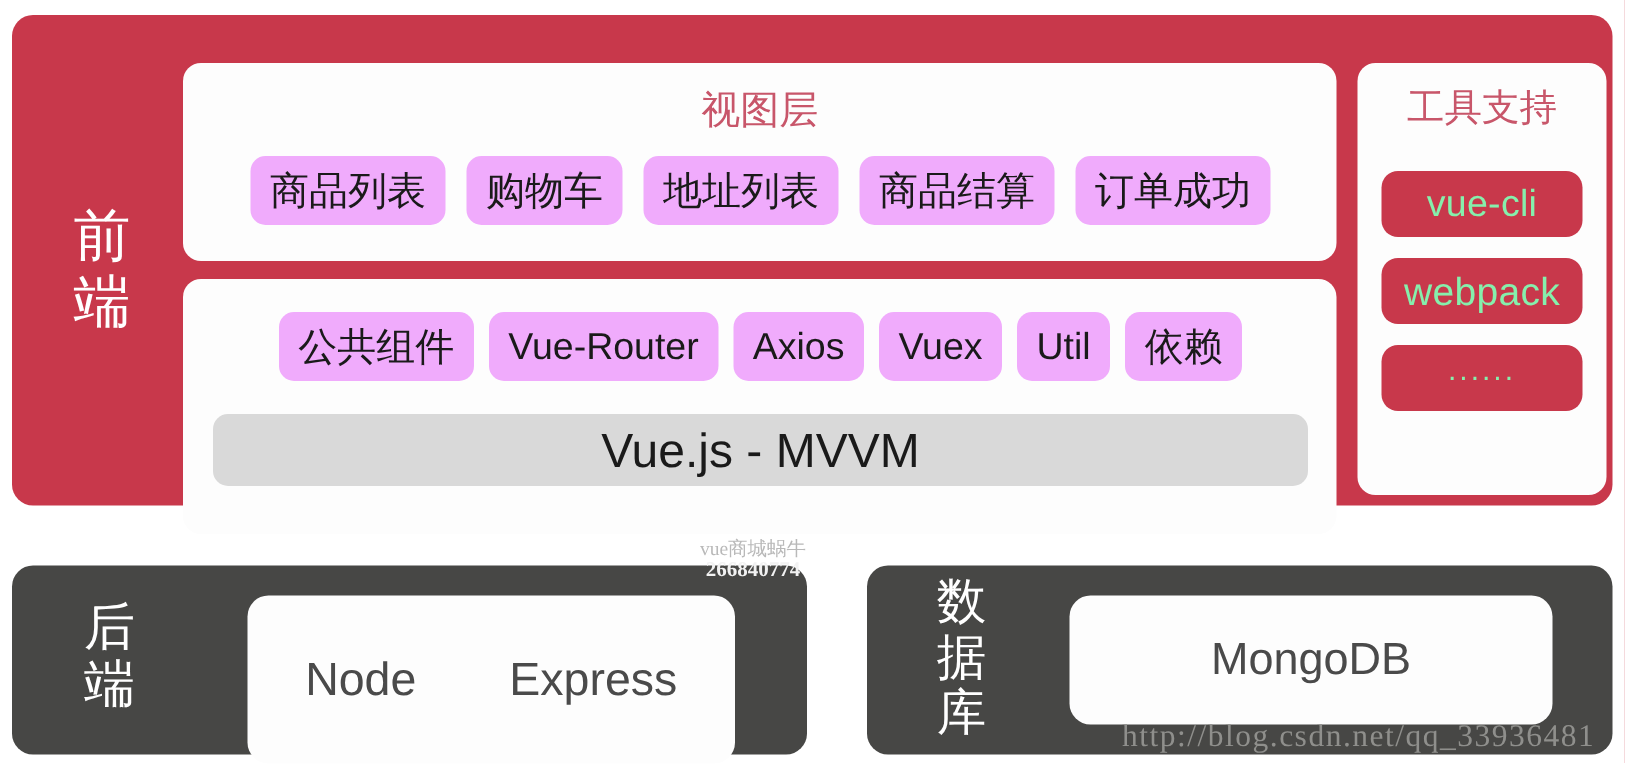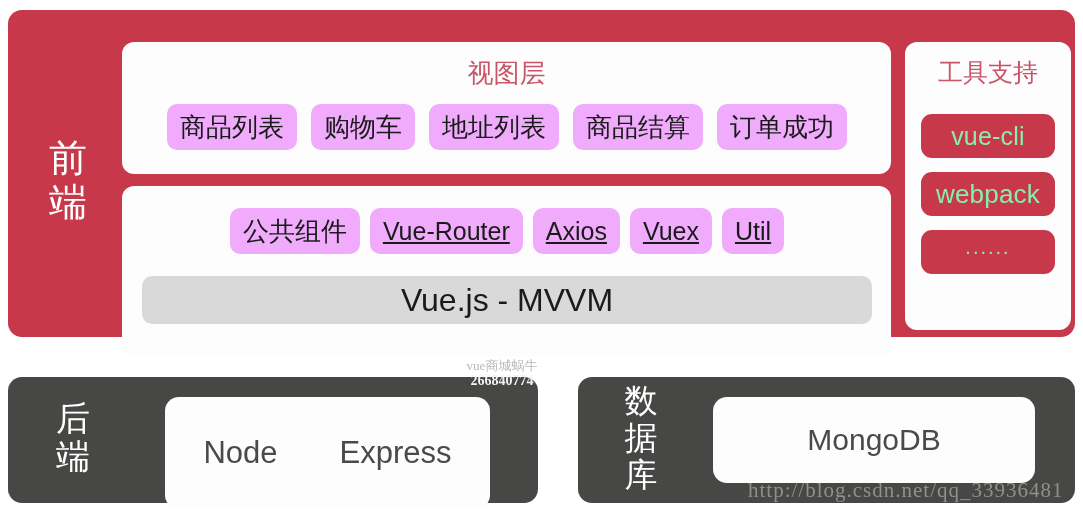--- a/index.html
+++ b/index.html
@@ -106,21 +106,21 @@
   .pill {
     background: #f0abfc;
     color: #1a1a1a;
     border-radius: 10px;
     font-size: 26px;
     line-height: 30px;
     padding: 8px 13px;
     white-space: nowrap;
     font-weight: 400;
   }
-  .pill.latin { font-size: 25px; text-decoration: underline; }
+  .pill.latin { font-size: 25px; }
 
   .mvvm-bar {
     position: absolute;
     left: 20px;
     top: 90px;
     width: 730px;
     height: 48px;
     background: #d9d9d9;
     border-radius: 10px;
     display: flex;
@@ -282,20 +282,21 @@
         </div>
       </div>
 
       <div class="white-card logic-card">
         <div class="pill-row logic-pills">
           <div class="pill">公共组件</div>
           <div class="pill latin">Vue-Router</div>
           <div class="pill latin">Axios</div>
           <div class="pill latin">Vuex</div>
           <div class="pill latin">Util</div>
+          <div class="pill">依赖</div>
         </div>
         <div class="mvvm-bar">Vue.js - MVVM</div>
       </div>
 
     </div>
 
     <div class="tools-card">
       <div class="tools-title">工具支持</div>
       <div class="tool-btn b0">vue-cli</div>
       <div class="tool-btn b1">webpack</div>

